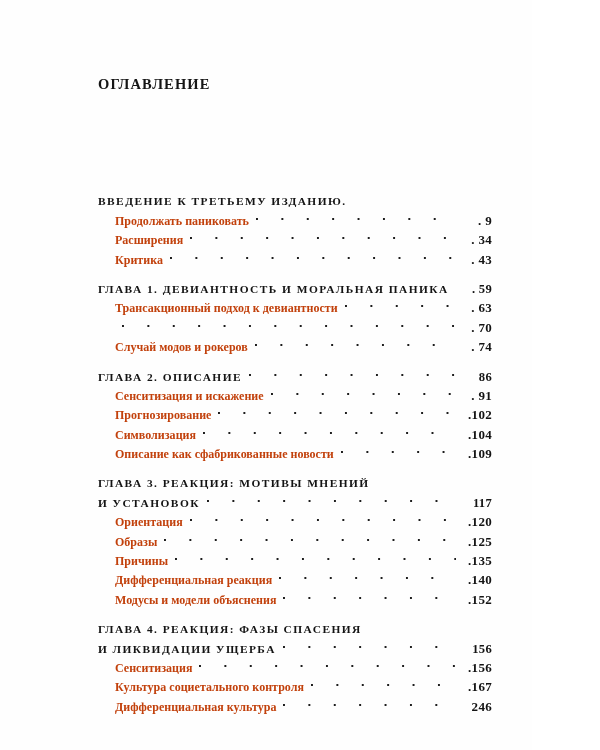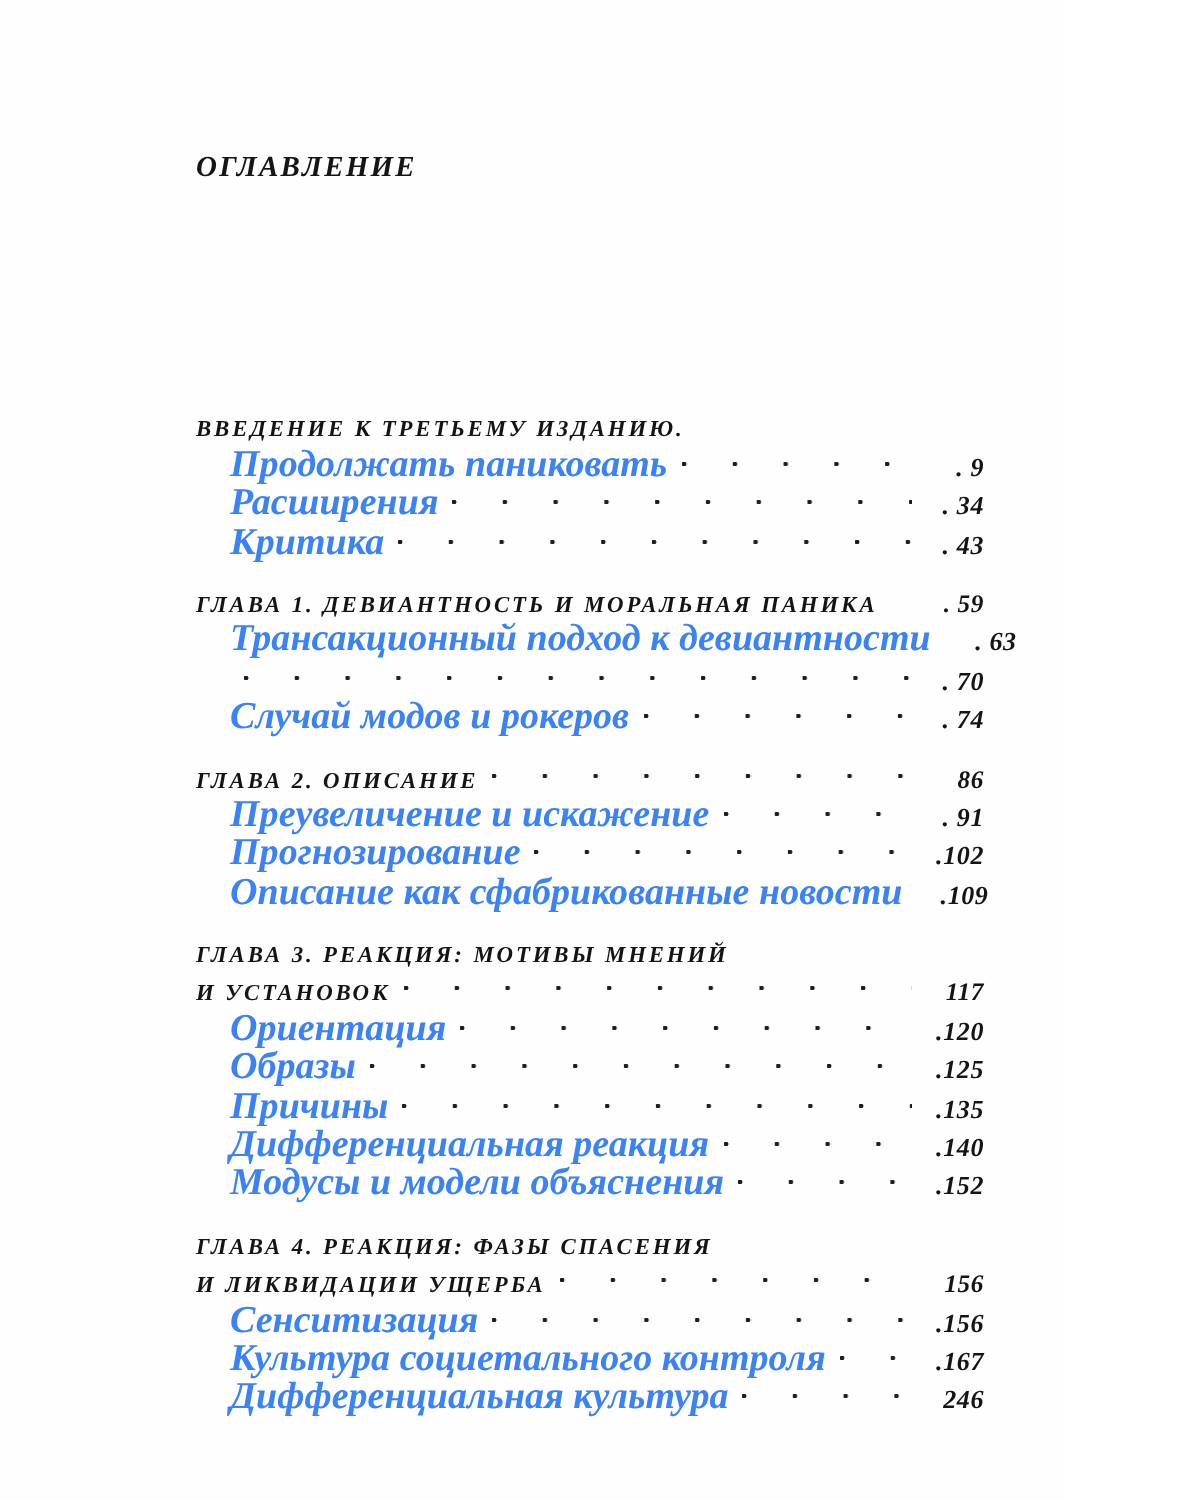--- a/index.html
+++ b/index.html
@@ -13,40 +13,39 @@
     font-family: "Liberation Serif", "DejaVu Serif", serif;
     color: #1a1a1a;
     overflow: hidden;
   }
 
   .page {
     position: relative;
     width: 532px;
     height: 750px;
     background: #fefefe;
-    font-style: italic;
   }
 
   
   .toc-title {
     position: absolute;
     left: 98px;
     top: 76px;
     font-size: 14.5px;
     font-weight: 700;
     letter-spacing: 1.1px;
     color: #151515;
     font-family: "Liberation Serif", "DejaVu Serif", serif;
   }
 
   
   .toc {
     position: absolute;
     left: 98px;
-    top: 199px;
+    top: 186px;
     width: 394px;
   }
 
   .section {
     margin-bottom: 10px;
   }
   .section:last-child { margin-bottom: 16px; }
 
   .entry {
     display: flex;
@@ -63,24 +62,24 @@
     letter-spacing: 1.45px;
     text-transform: uppercase;
     color: #141414;
   }
 
   
   .entry.sub {
     padding-left: 17px;
   }
   .entry.sub .label {
-    font-size: 19px;
+    font-size: 12px;
     font-weight: 700;
     letter-spacing: 0.02px;
-    color: #3b82f6;
+    color: #c2410c;
   }
 
   .label {
     flex: 0 0 auto;
   }
 
   
   .leader {
     flex: 1 1 auto;
     position: relative;
@@ -166,28 +165,33 @@
           <span class="pageno">. 74</span>
         </div>
       </div>
       <div class="section">
         <div class="entry head">
           <span class="label">ГЛАВА 2. ОПИСАНИЕ</span>
           <span class="leader"></span>
           <span class="pageno">86</span>
         </div>
         <div class="entry sub">
-          <span class="label">Преувеличение и искажение</span>
+          <span class="label">Сенситизация и искажение</span>
           <span class="leader"></span>
           <span class="pageno">. 91</span>
         </div>
         <div class="entry sub">
           <span class="label">Прогнозирование</span>
           <span class="leader"></span>
           <span class="pageno">.102</span>
+        </div>
+        <div class="entry sub">
+          <span class="label">Символизация</span>
+          <span class="leader"></span>
+          <span class="pageno">.104</span>
         </div>
         <div class="entry sub">
           <span class="label">Описание как сфабрикованные новости</span>
           <span class="leader"></span>
           <span class="pageno">.109</span>
         </div>
       </div>
       <div class="section">
         <div class="entry head nodots">
           <span class="label">ГЛАВА 3. РЕАКЦИЯ: МОТИВЫ МНЕНИЙ</span>

